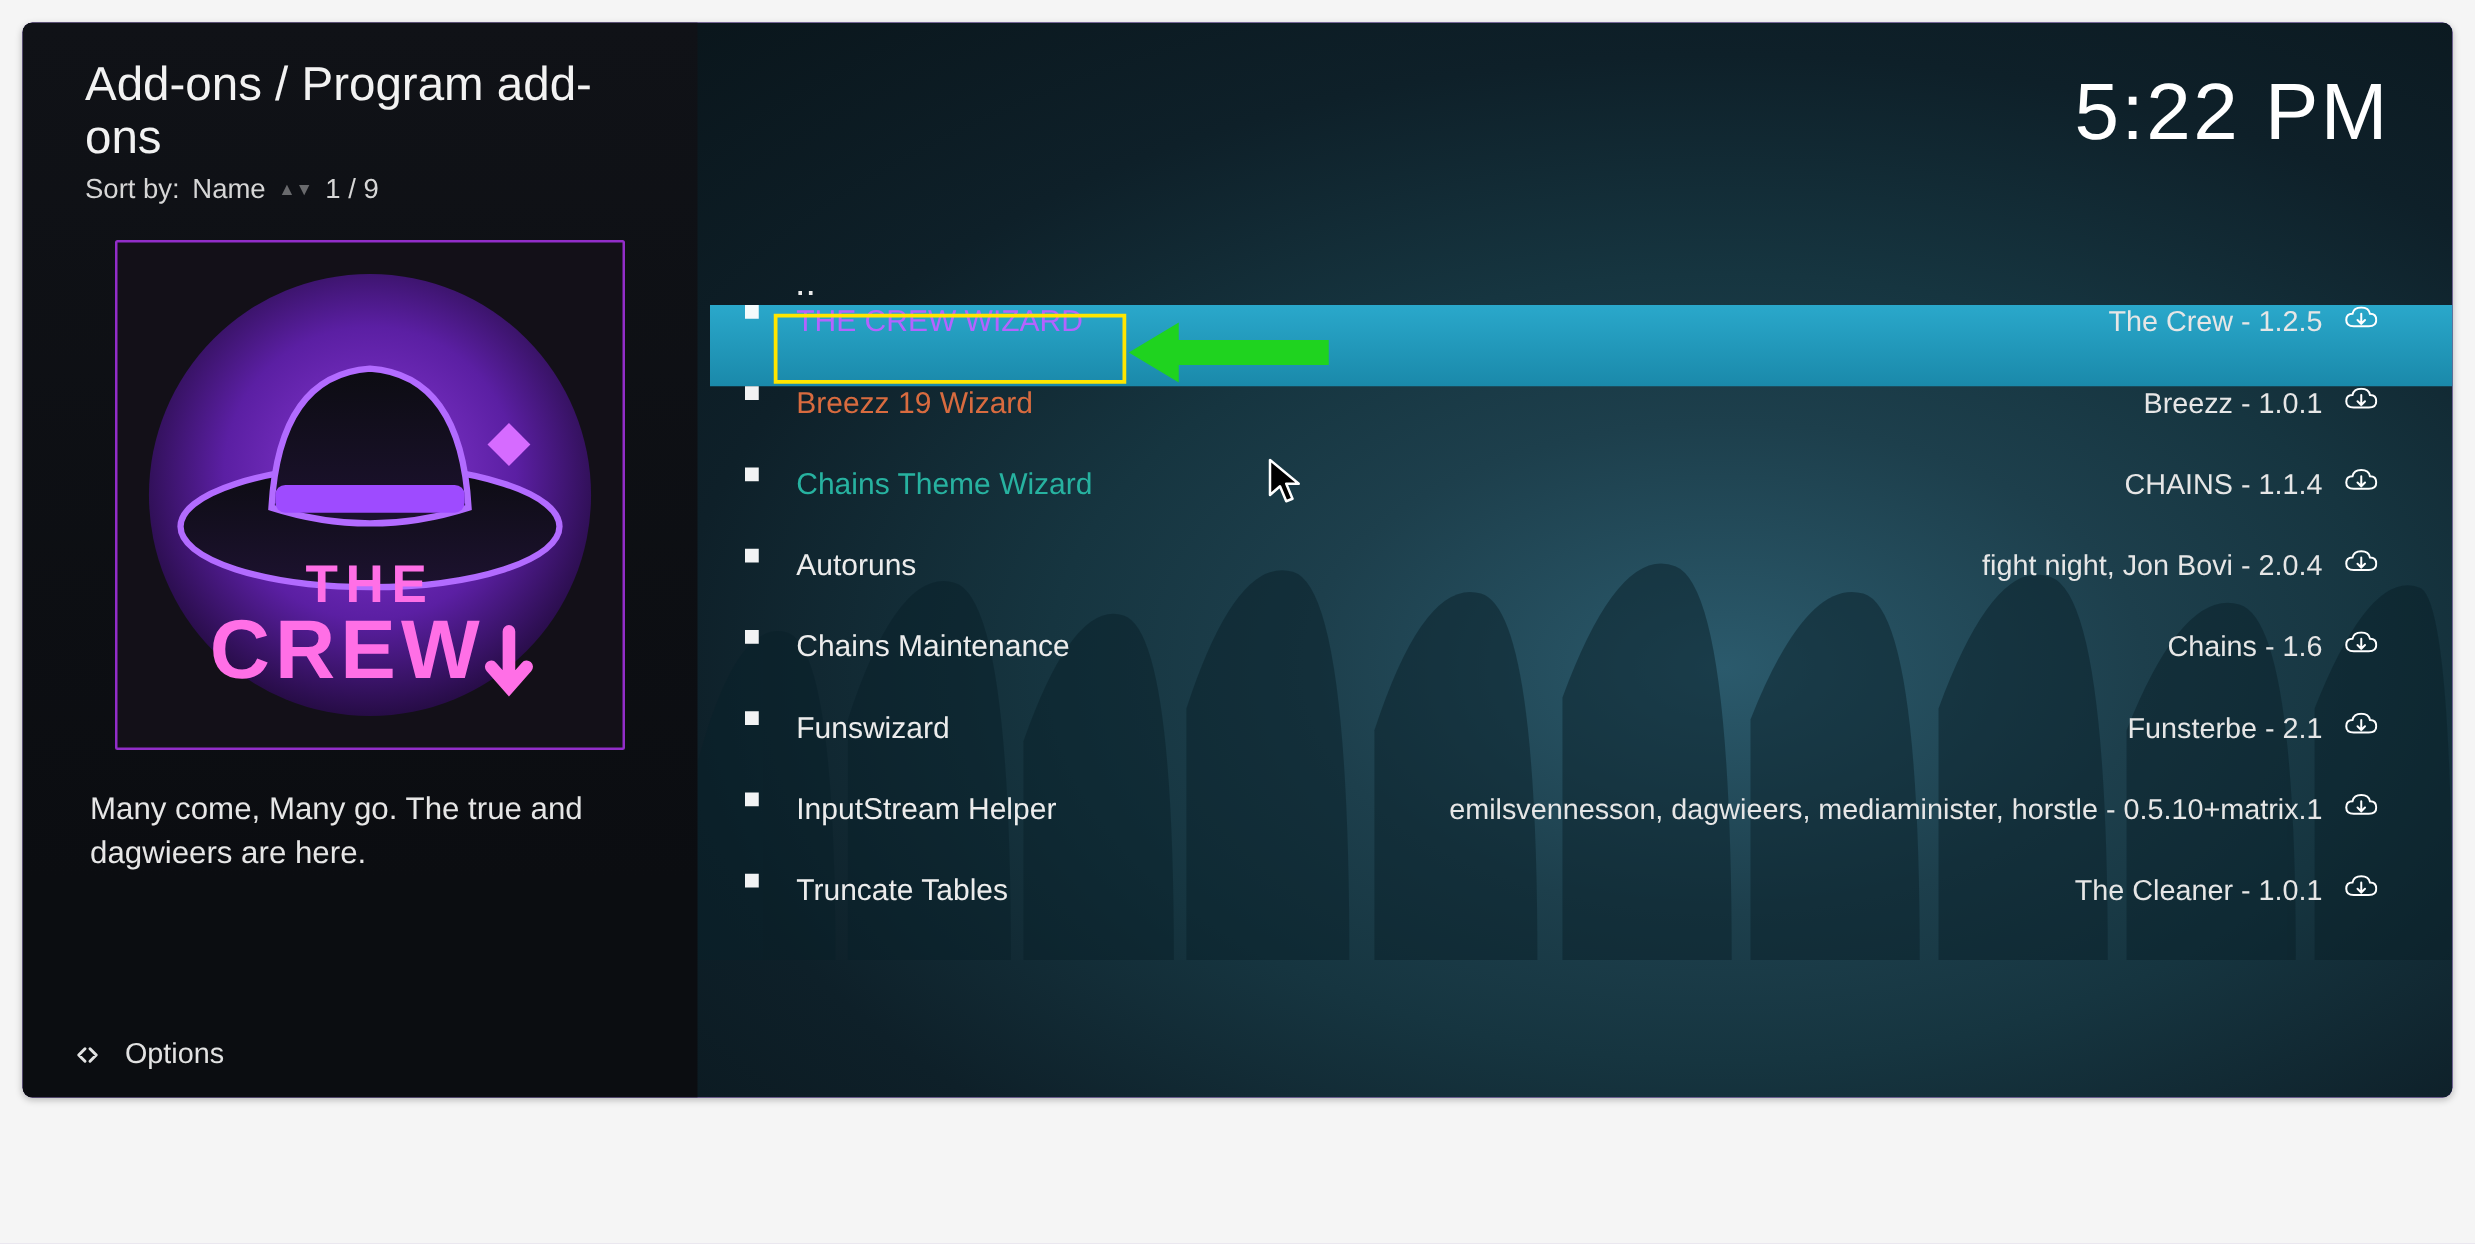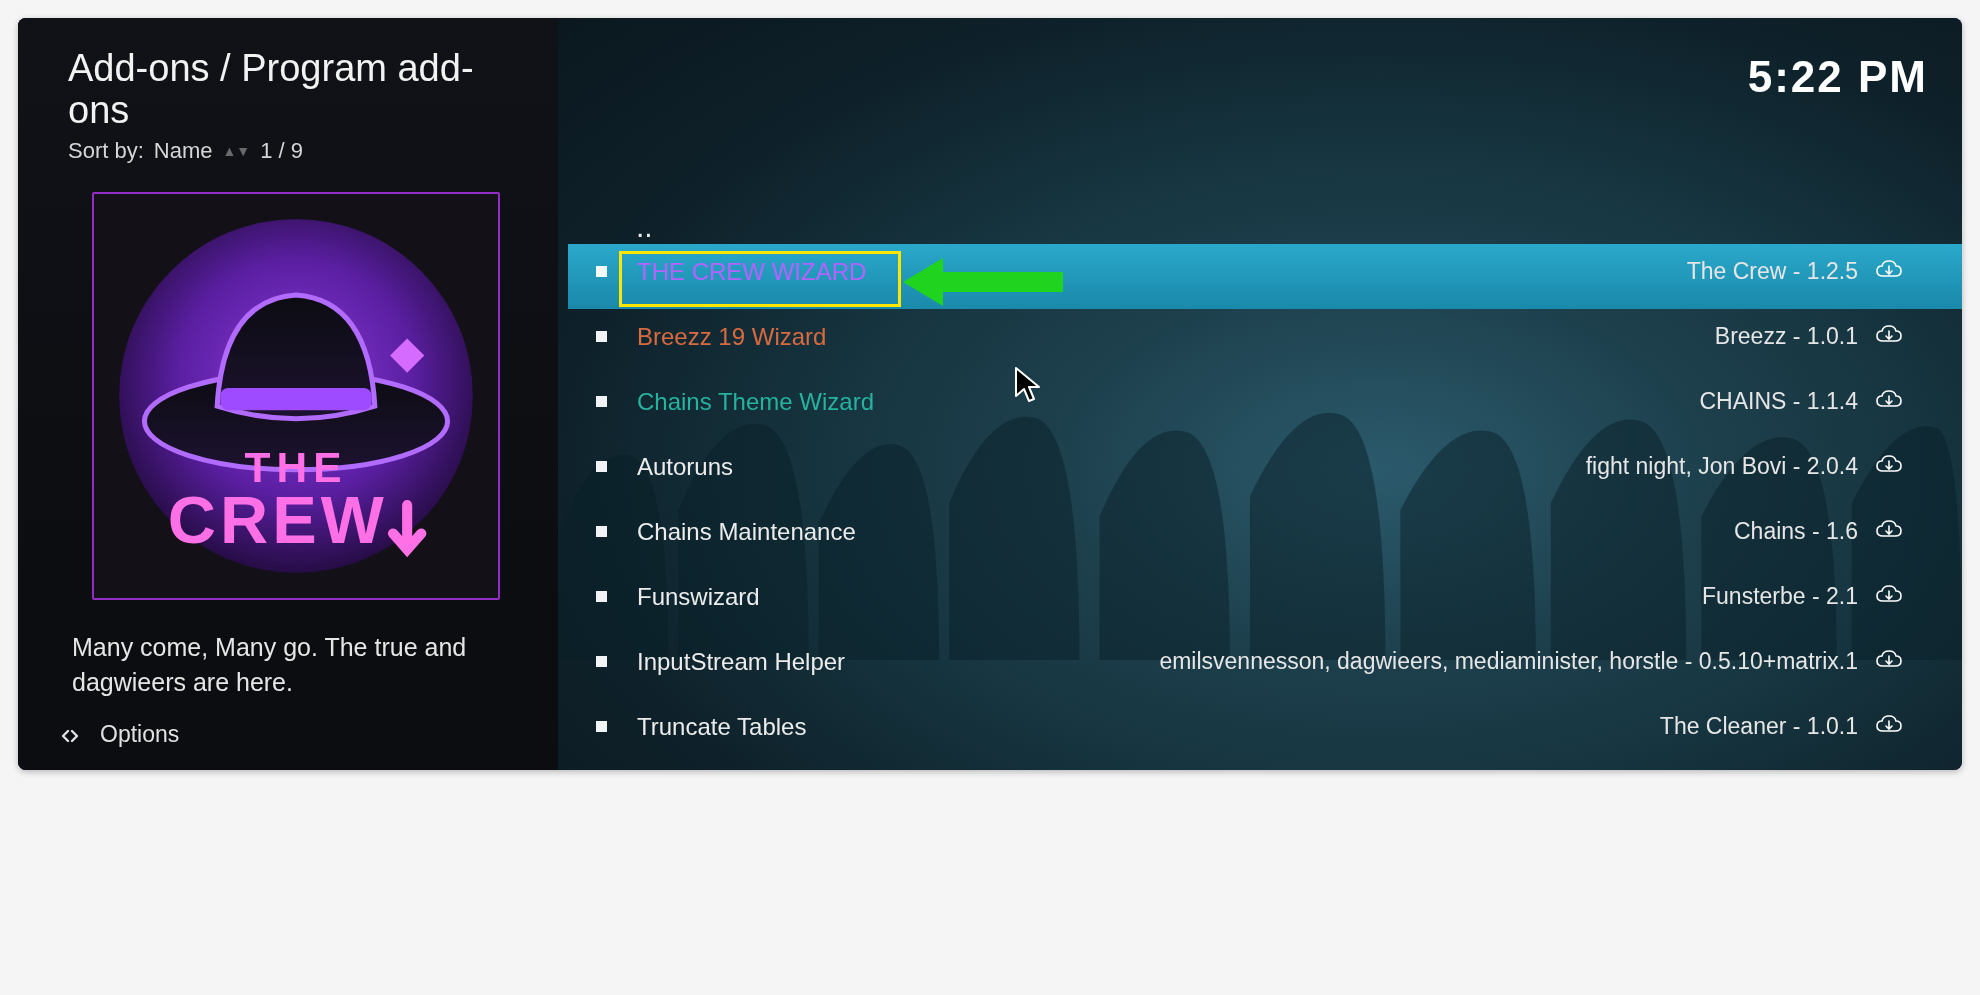--- a/index.html
+++ b/index.html
@@ -1,31 +1,31 @@
 <!DOCTYPE html>
 <html><head>
 <meta charset="utf-8">
 <style>
 *{margin:0;padding:0;box-sizing:border-box;font-family:"Segoe UI","Helvetica Neue",Arial,sans-serif}
 html,body{width:1980px;height:995px;background:#f5f5f5}
-.canvas{position:absolute;left:18px;top:18px;width:1944px;height:752px;background:#4c1d95;border-radius:8px;overflow:hidden;box-shadow:0 2px 6px rgba(0,0,0,.25)}
+.canvas{position:absolute;left:18px;top:18px;width:1944px;height:860px;background:#4c1d95;border-radius:8px;overflow:hidden;box-shadow:0 2px 6px rgba(0,0,0,.25)}
 .main-bg{position:absolute;inset:0;background:radial-gradient(1200px 700px at 70% 60%,#2b5a6c 0%,#1d3f4c 28%,#163540 45%,#0e2029 70%,#0a161c 100%)}
 .silhouettes{position:absolute;left:540px;right:0;top:260px;bottom:110px;pointer-events:none;opacity:.55}
 .sidebar{position:absolute;left:0;top:0;width:540px;height:100%;background:linear-gradient(to bottom,#101217 0%,#0b0d11 80%);color:#e8e8e8;padding:30px 28px 0 50px}
 .crumb{font-size:38px;font-weight:300;line-height:1.1;color:#f2f2f2}
 .sort-row{margin-top:6px;font-size:22px;font-weight:400;color:#d6d6d6;display:flex;align-items:center;gap:10px}
 .sort-row .arrow{font-size:14px;opacity:.45}
 .thumb-wrap{margin:28px 0 0 24px;width:408px;height:408px;border:2px solid #922dc8;border-radius:2px;padding:10px;background:#131018}
 .thumb-inner{width:100%;height:100%;border-radius:4px;display:flex;align-items:flex-end;justify-content:center}
 .description{margin:30px 0 0 4px;font-size:25px;font-weight:300;line-height:1.4;color:#e6e6e6;max-width:430px}
 .options-bar{position:absolute;left:40px;bottom:22px;display:flex;align-items:flex-end;gap:18px;color:#e2e2e2;font-size:23px;font-weight:300}
 .options-bar svg{width:24px;height:24px}
-.clock{position:absolute;right:34px;top:34px;font-size:44px;font-weight:700;color:#fff;letter-spacing:2px}
+.clock{position:absolute;right:50px;top:34px;font-size:64px;font-weight:400;color:#fff;letter-spacing:2px}
 .list{position:absolute;left:550px;right:0;top:192px}
-.row{display:flex;align-items:center;height:65px;padding:0 60px 10px 28px;color:#ececec;font-size:24px;font-weight:300;position:relative}
+.row{display:flex;height:65px;padding:0 60px 10px 28px;color:#ececec;font-size:24px;font-weight:300;position:relative}
 .row .bullet{width:11px;height:11px;background:#fff;margin-right:30px;opacity:.95}
 .row .name{flex:1}
 .row .meta{color:#e6e6e6;font-size:23px;white-space:nowrap}
 .row .cloud{margin-left:18px}
 .row.sel{background:linear-gradient(to bottom,#2aa8cb,#1a89aa)}
 .row.sel .name{color:#b463ff;font-weight:400}
 .row:nth-child(3) .name{color:#d86b3f}
 .row:nth-child(4) .name{color:#27b2a0}
 .dots{font-size:30px;color:#eaeaea;padding-left:68px;height:34px}
 .highlight-box{position:absolute;left:601px;top:233px;width:282px;height:56px;border:3px solid #ffe600;z-index:50;pointer-events:none}

